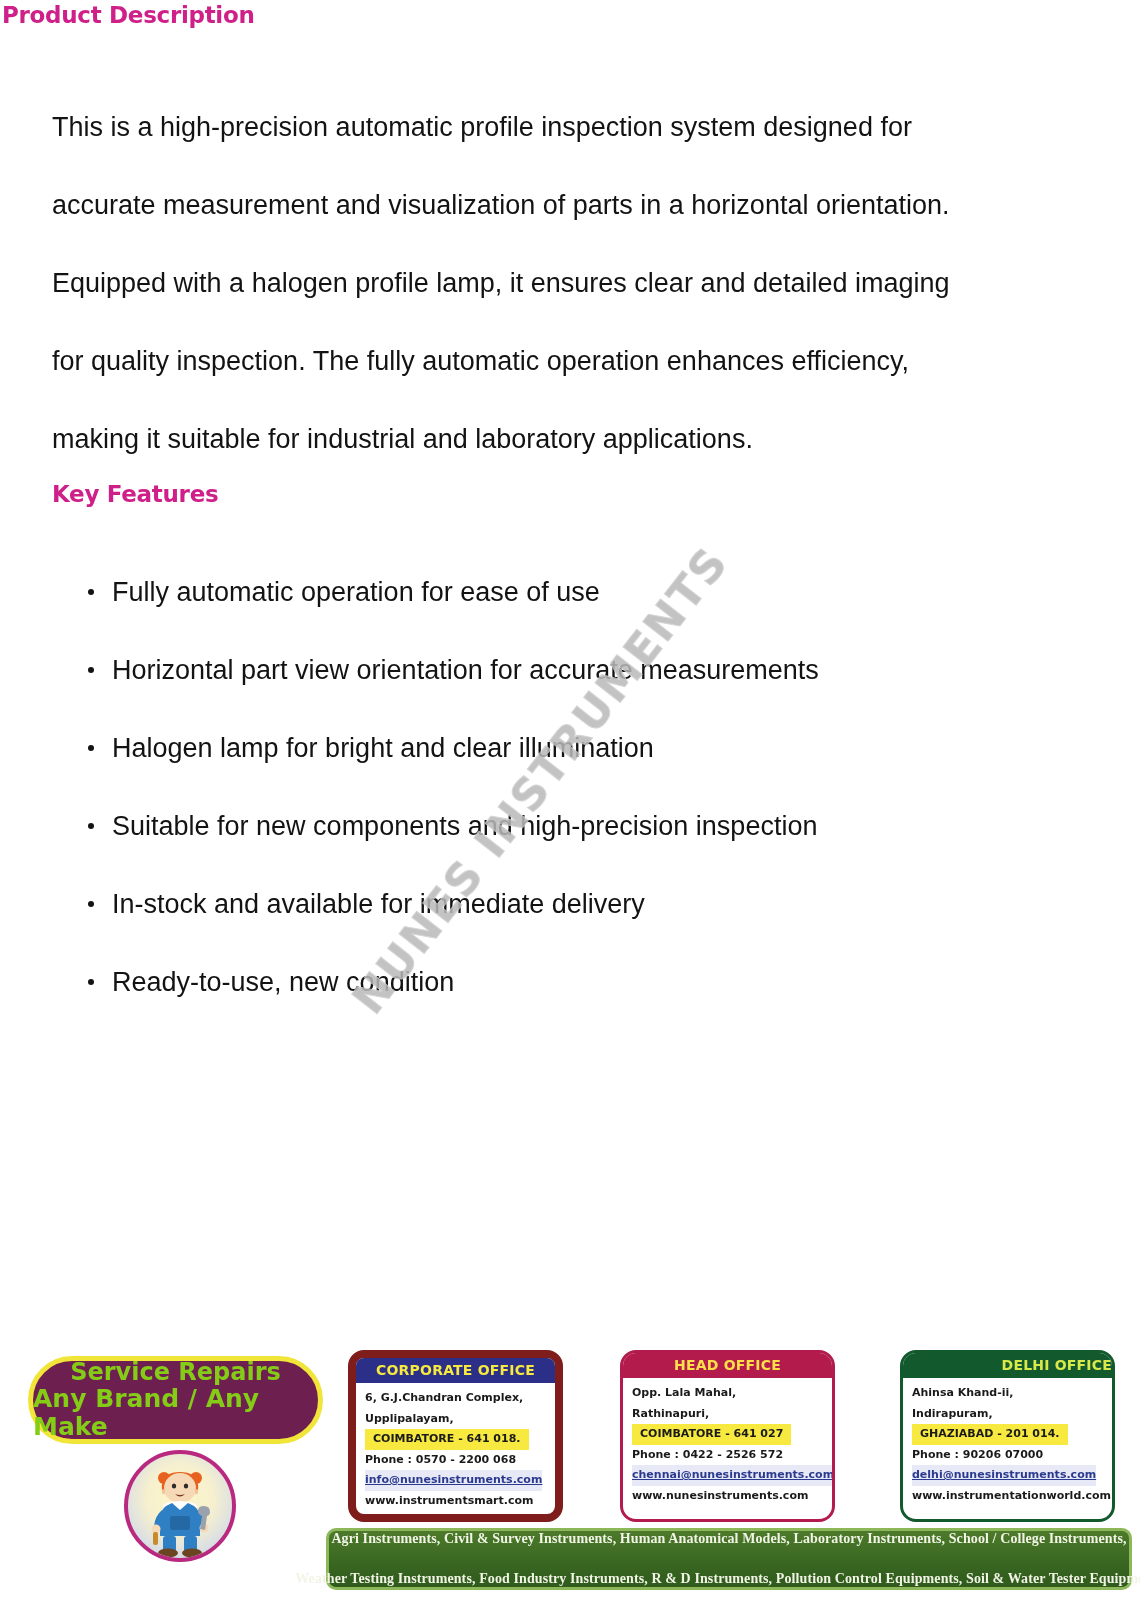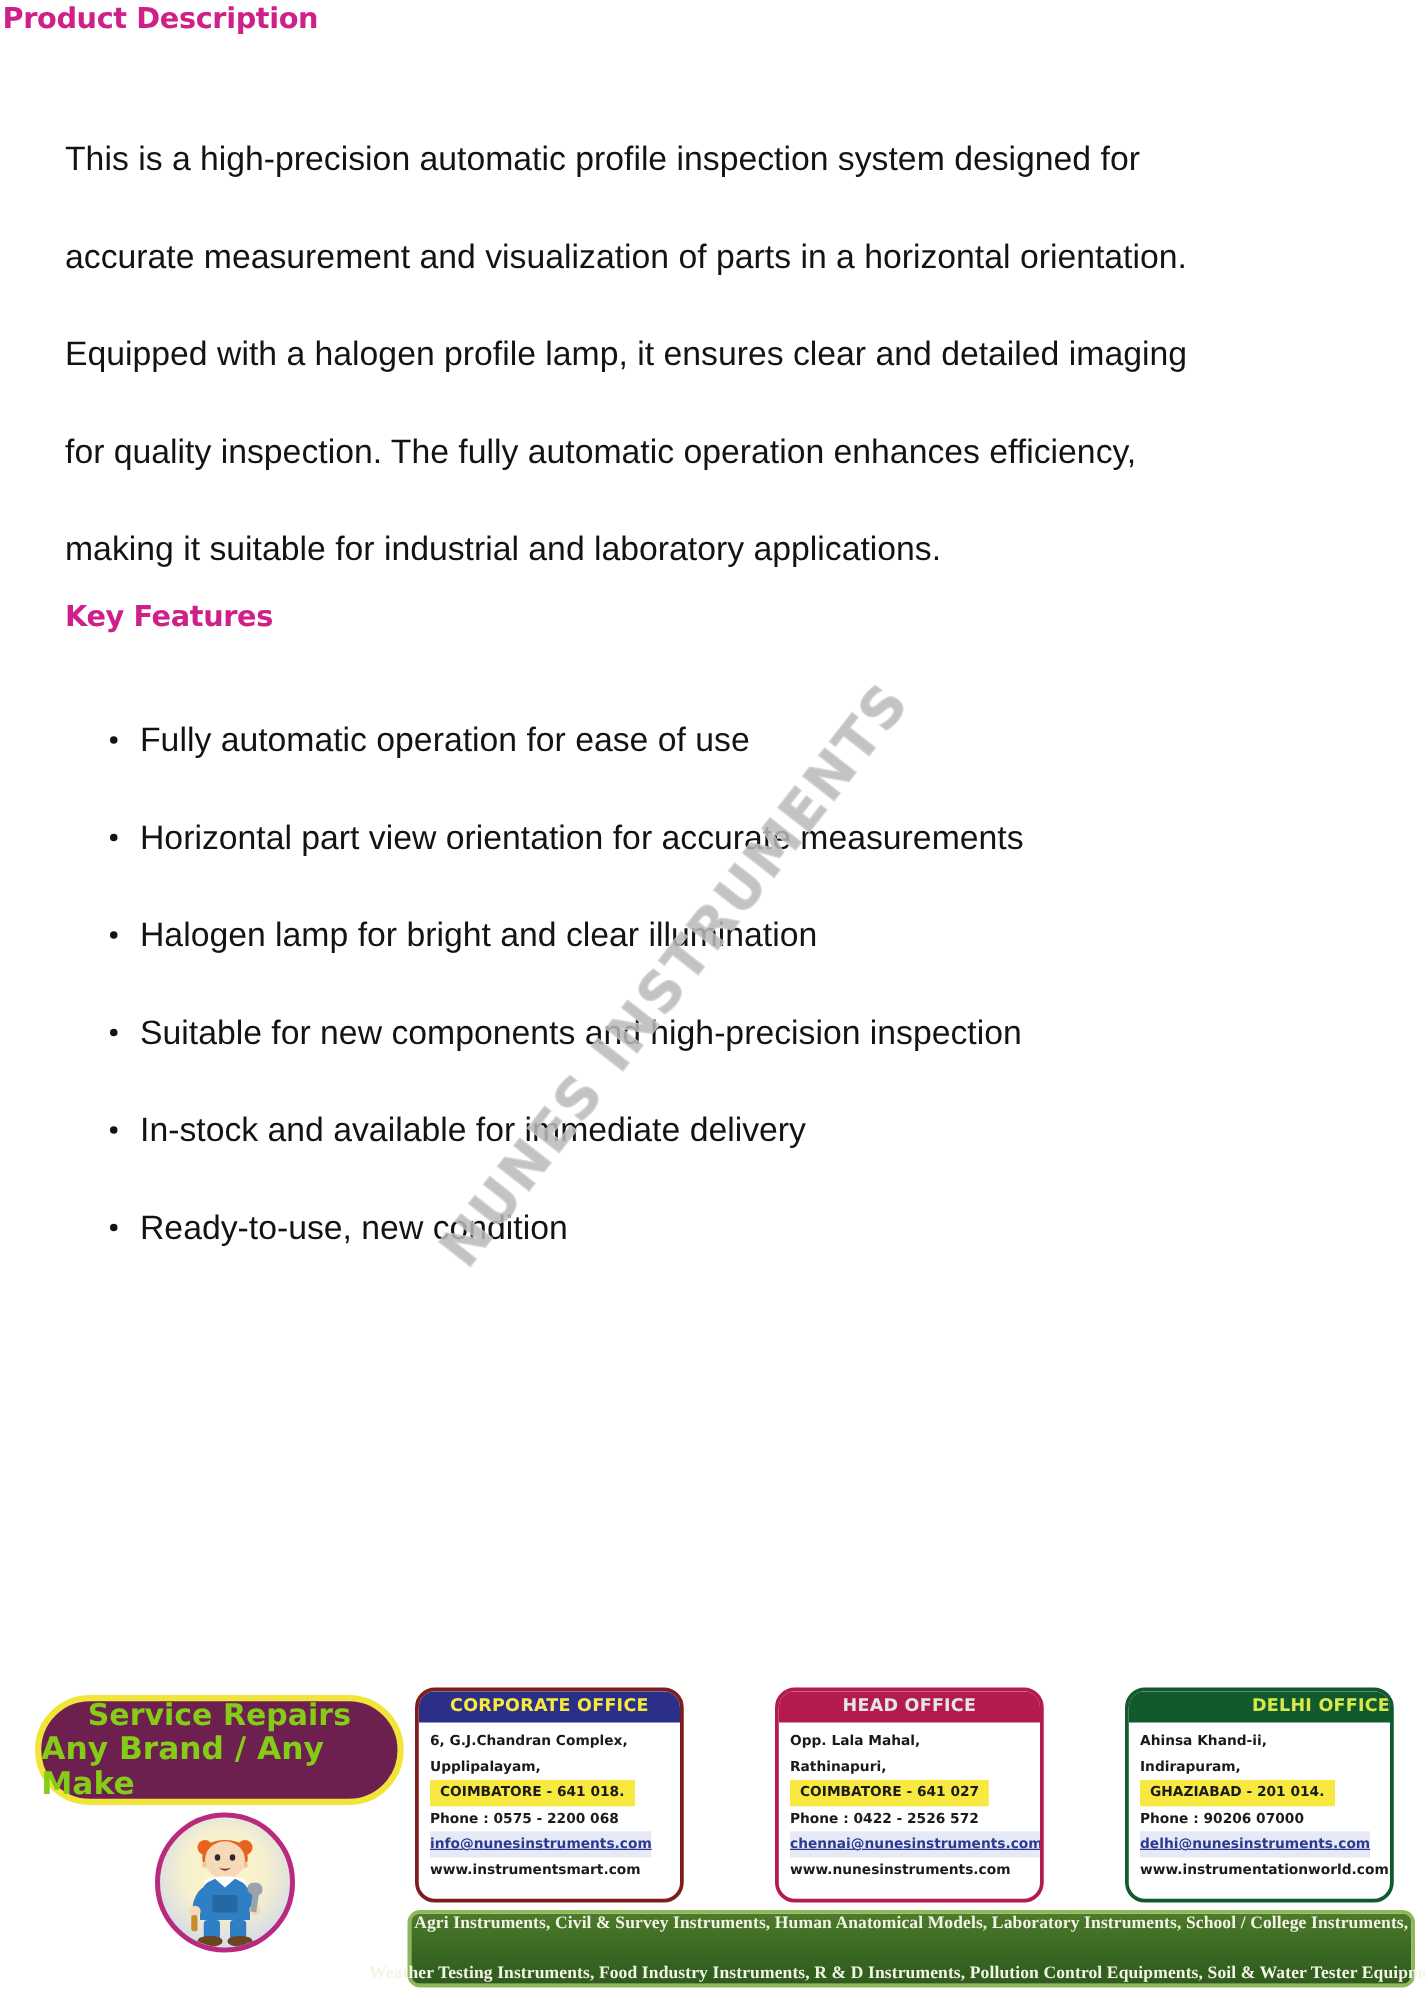--- a/index.html
+++ b/index.html
@@ -189,30 +189,30 @@
   }
   .office-card .card-body .email {
     color: #2b3a8f;
     text-decoration: underline;
     background: #e7e9f6;
     display: inline-block;
   }
   .office-card .card-body .web { color: #1a1a1a; }
 
   #corporate-office-card {
-    left: 332px;
-    border: 3px solid #7f1d1d;
+    left: 348px;
+    border: 8px solid #7f1d1d;
   }
   #corporate-office-card .card-title { background: #2b2f87; color: #f7e93f; }
 
   #head-office-card {
     left: 620px;
     border: 3px solid #b31b4c;
   }
-  #head-office-card .card-title { background: #b31b4c; color: #e5e5e5; }
+  #head-office-card .card-title { background: #b31b4c; color: #fde047; }
 
   #delhi-office-card {
     left: 900px;
     border: 3px solid #13592e;
   }
   #delhi-office-card .card-title { background: #13592e; color: #d9e94a; text-align: right; }
 
   
   .categories-banner {
     position: absolute;
@@ -329,21 +329,21 @@
         </svg>
       </div>
     </div>
 
     <div class="office-card" id="corporate-office-card">
       <div class="card-title">CORPORATE OFFICE</div>
       <div class="card-body">
         <div class="row">6, G.J.Chandran Complex,</div>
         <div class="row">Upplipalayam,</div>
         <div class="row"><span class="city">COIMBATORE - 641 018.</span></div>
-        <div class="row">Phone : 0575 - 2200 068</div>
+        <div class="row">Phone : 0570 - 2200 068</div>
         <div class="row"><span class="email">info@nunesinstruments.com</span></div>
         <div class="row web">www.instrumentsmart.com</div>
       </div>
     </div>
 
     <div class="office-card" id="head-office-card">
       <div class="card-title">HEAD OFFICE</div>
       <div class="card-body">
         <div class="row">Opp. Lala Mahal,</div>
         <div class="row">Rathinapuri,</div>

